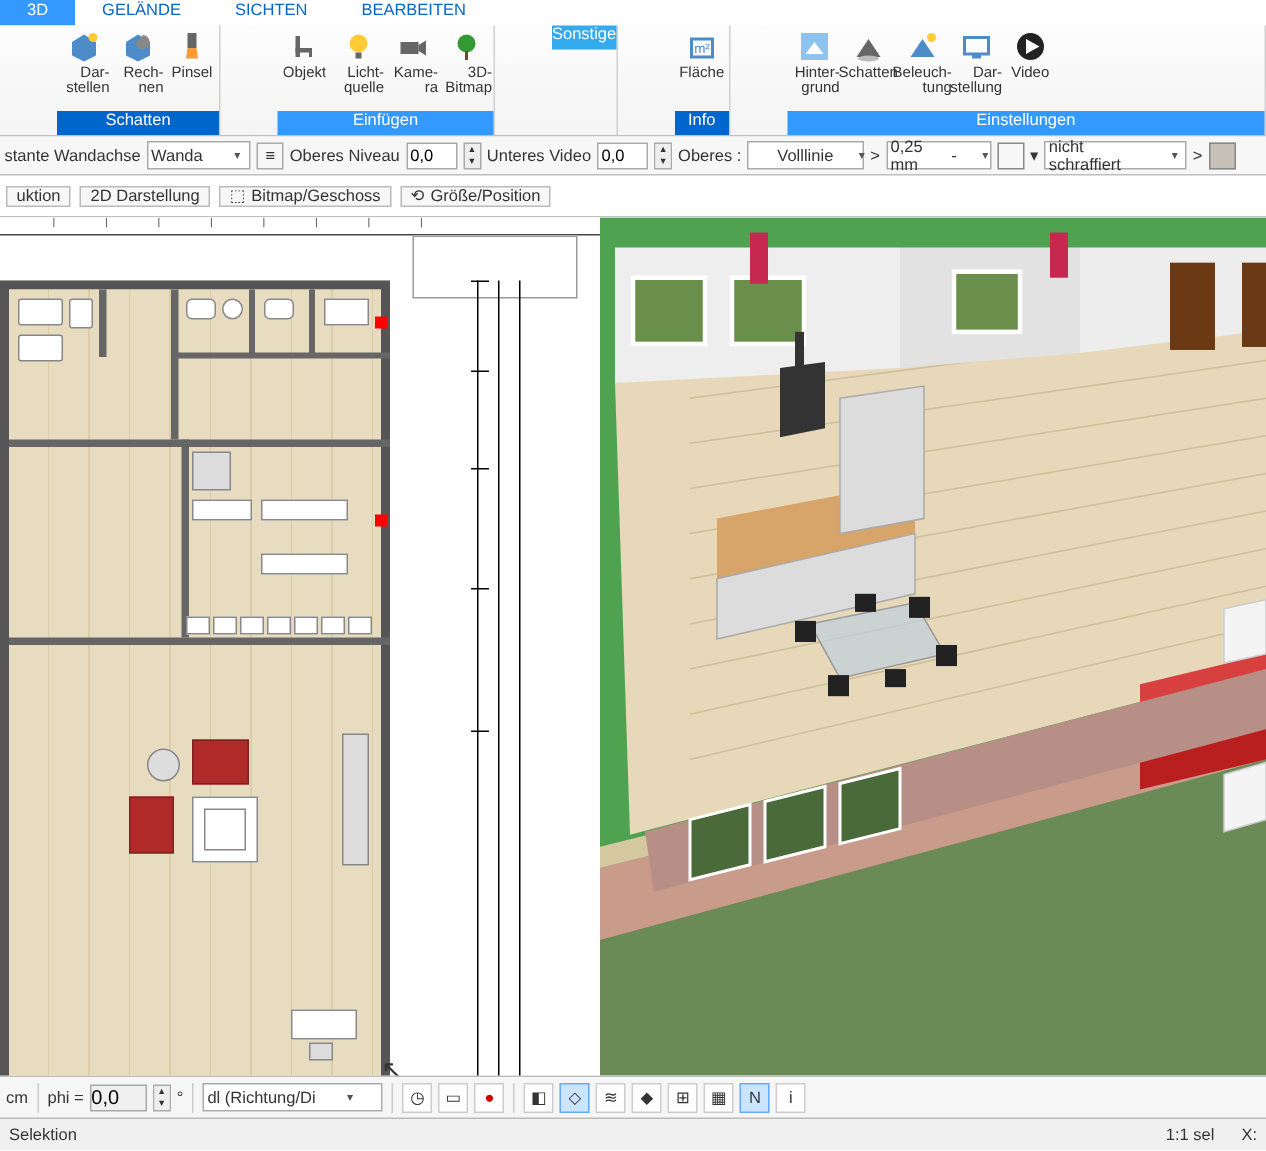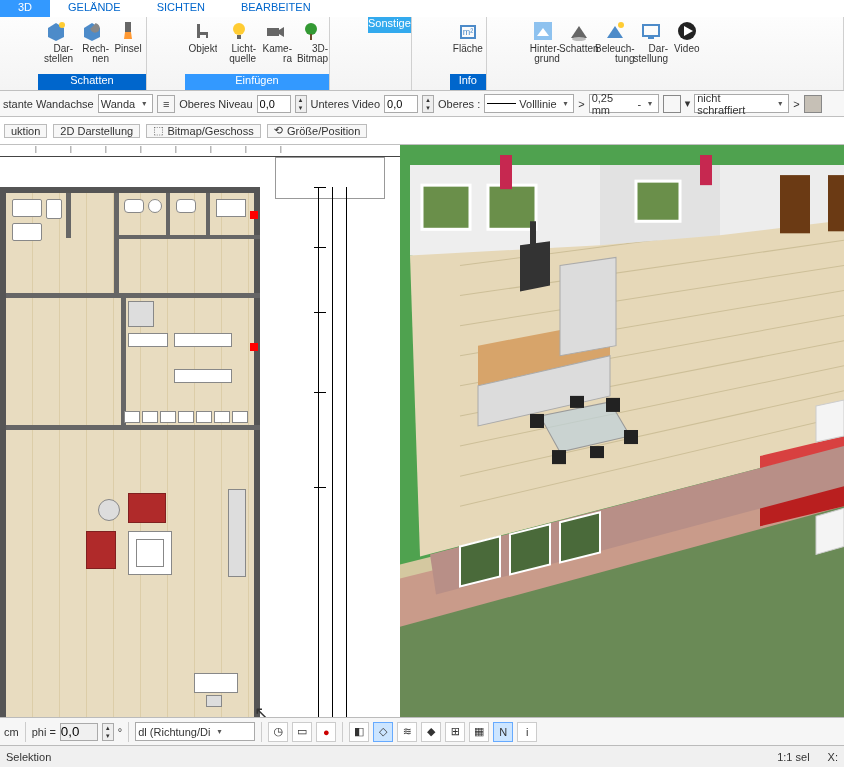--- a/index.html
+++ b/index.html
@@ -29,21 +29,21 @@
 .ico-orange { fill: #ff9933; }
 .ico-green { fill: #339933; }
 .ico-sun { fill: #ffcc33; }
 
 
 .props { display: flex; align-items: center; height: 26px; background: #f7f7f7; border-bottom: 1px solid #c0c0c0; padding: 0 3px; gap: 4px; font-size: 11px; }
 .props label { white-space: nowrap; }
 .props input[type="text"] { width: 34px; height: 18px; border: 1px solid #aaa; padding: 0 2px; font-size: 11px; }
 .spin { display: inline-flex; flex-direction: column; width: 12px; height: 18px; border: 1px solid #aaa; }
 .spin div { flex:1; font-size:7px; line-height:8px; text-align:center; background:#eee; cursor:pointer; }
-.combo { display:inline-flex; align-items:center; height:19px; border:1px solid #aaa; background:#fff; padding:0 2px; gap:3px; }
+.combo { display:inline-flex; align-items:center; height:19px; border:1px solid #aaa; background:#fff; padding:0 2px; gap:17px; }
 .combo .arr { width:12px; text-align:center; font-size:8px; color:#555; }
 .swatch { width:18px; height:18px; border:1px solid #888; }
 
 
 .secbar { display:flex; align-items:center; height:28px; padding:2px 4px; gap:6px; border-bottom:1px solid #c0c0c0; }
 .secbtn { display:inline-flex; align-items:center; height:14px; padding:0 6px; border:1px solid #bbb; background:#f7f7f7; cursor:pointer; gap:4px; font-size:11px; }
 
 
 .workspace { flex:1; display:flex; background:#fff; overflow:hidden; min-height:0; }
 .pane-left { position:relative; width:400px; background:#fff; }
@@ -231,20 +231,21 @@
       <div class="ribbon-btn">
         <div class="ribbon-icon">
             <svg width="22" height="22">
               <circle fill="#222" cx="11" cy="11" r="9"></circle>
               <polygon fill="#fff" points="8,6 17,11 8,16"></polygon>
             </svg>
           </div>
         <div class="ribbon-label">Video</div>
       </div>
     </div>
+    <div class="ribbon-title rg-blue">Einstellungen</div>
   </div>
 </div>
 
 <div class="props">
   <label>stante Wandachse</label>
   <div class="combo">
       <span>Wanda</span>
       <span class="arr">▾</span>
     </div>
   <span style="width:18px;height:18px;border:1px solid #aaa;display:inline-flex;align-items:center;justify-content:center;">≡</span>
@@ -254,21 +255,21 @@
       <div>▴</div>
       <div>▾</div>
     </div>
   <label>Unteres Video</label>
   <input type="text" value="0,0" style="">
   <div class="spin">
       <div>▴</div>
       <div>▾</div>
     </div>
   <label>Oberes :</label>
-  <div class="combo" style="width:90px">
+  <div class="combo" style="width:78px">
       <span style="width:30px;border-top:1px solid #000;"></span>
       <span>Volllinie</span>
       <span class="arr">▾</span>
     </div>
   <span>&gt;</span>
   <div class="combo" style="width:70px">
       <span>0,25 mm</span>
       <span style="margin-left:2px">-</span>
       <span class="arr">▾</span>
     </div>

